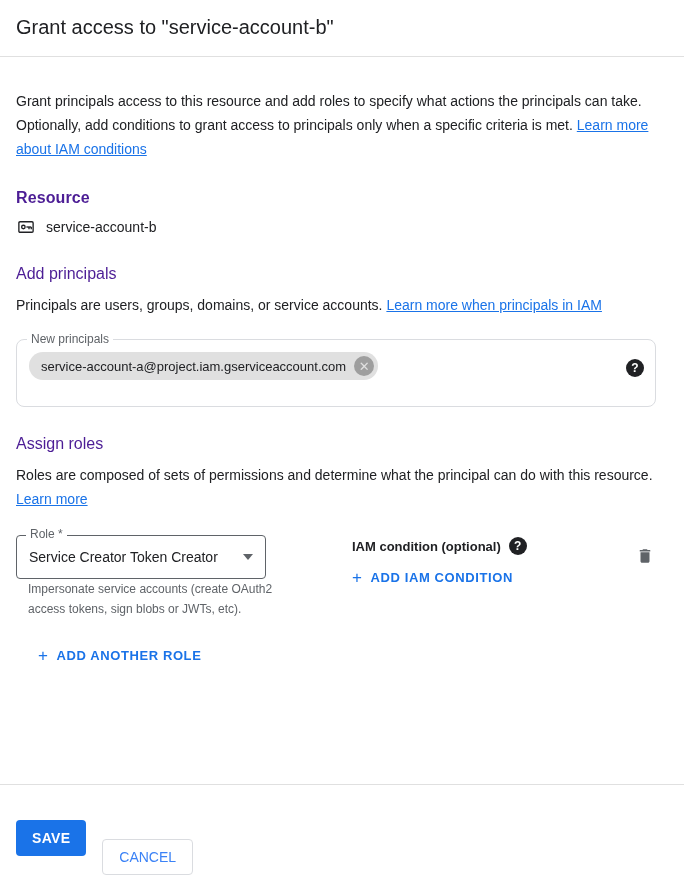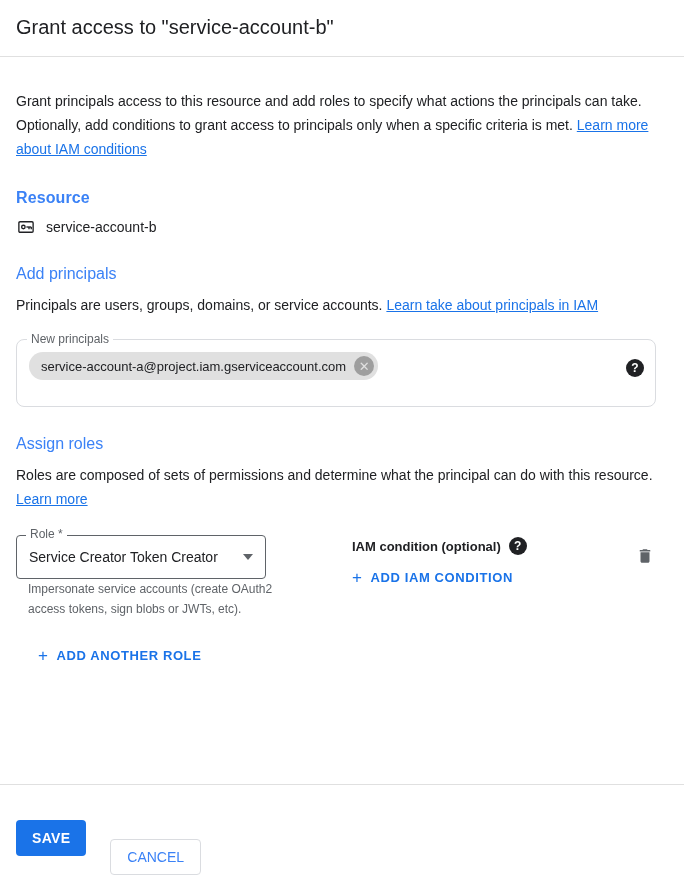--- a/index.html
+++ b/index.html
@@ -41,21 +41,21 @@
     max-width: 648px;
   }
   a.link {
     color: #1a73e8;
     text-decoration: underline;
     cursor: pointer;
   }
   .section-head {
     font-size: 16px;
     font-weight: 700;
-    color: #3b82f6;
+    color: #4c1d95;
     margin-top: 28px;
     margin-bottom: 10px;
     letter-spacing: 0.1px;
   }
   .section-head.big {
     font-size: 16px;
     font-weight: 400;
     letter-spacing: 0;
   }
   .resource-row {
@@ -259,21 +259,21 @@
   
   .footer {
     position: absolute;
     left: 0;
     right: 0;
     bottom: 0;
     border-top: 1px solid #e0e0e0;
     padding: 16px;
     display: flex;
     align-items: center;
-    gap: 24px;
+    gap: 16px;
     background: #fff;
   }
   .btn-primary {
     background: #1a73e8;
     color: #fff;
     border: none;
     border-radius: 4px;
     height: 36px;
     padding: 0 16px;
     font-size: 14px;
@@ -320,21 +320,21 @@
           <line x1="12.5" y1="12" x2="19" y2="12"></line>
           <line x1="16" y1="12" x2="16" y2="15"></line>
           <line x1="19" y1="12" x2="19" y2="15"></line>
         </svg>
       </span>
       <span>service-account-b</span>
     </div>
 
     <div class="section-head big">Add principals</div>
     <div class="para">
-      <span>Principals are users, groups, domains, or service accounts. </span><a class="link">Learn take about principals in IAM</a>
+      <span>Principals are users, groups, domains, or service accounts. </span><a class="link">Learn more when principals in IAM</a>
     </div>
 
     <div class="field-outer">
       <div class="field-box">
         <span class="field-legend">New principals</span>
         <span class="chip">
           <span>service-account-a@project.iam.gserviceaccount.com</span>
           <span class="chip-remove">✕</span>
         </span>
       </div>

